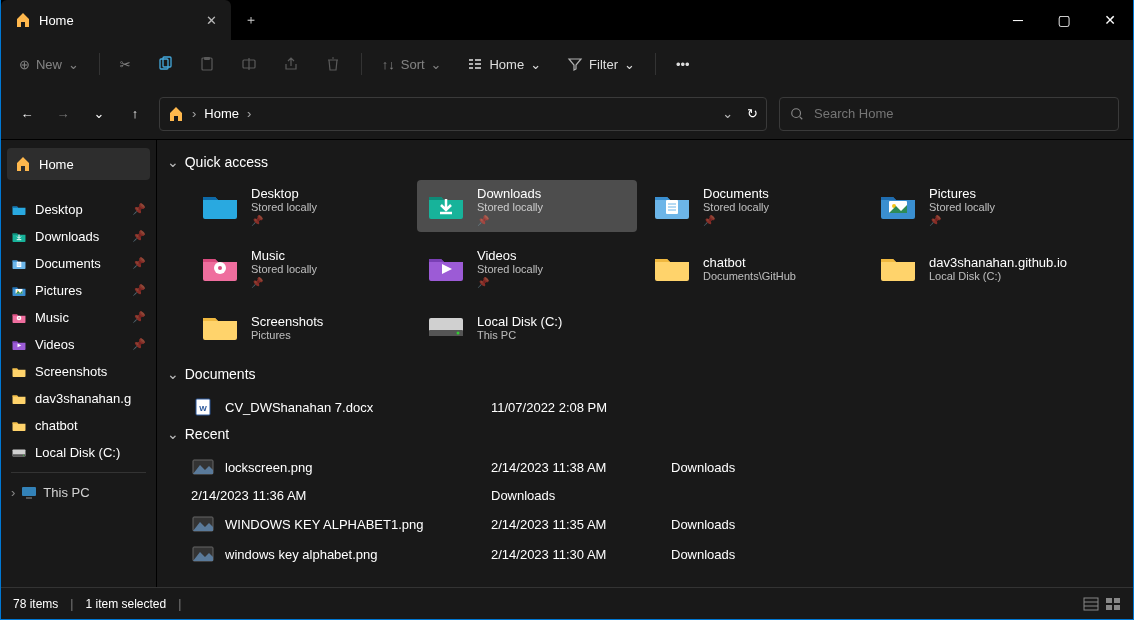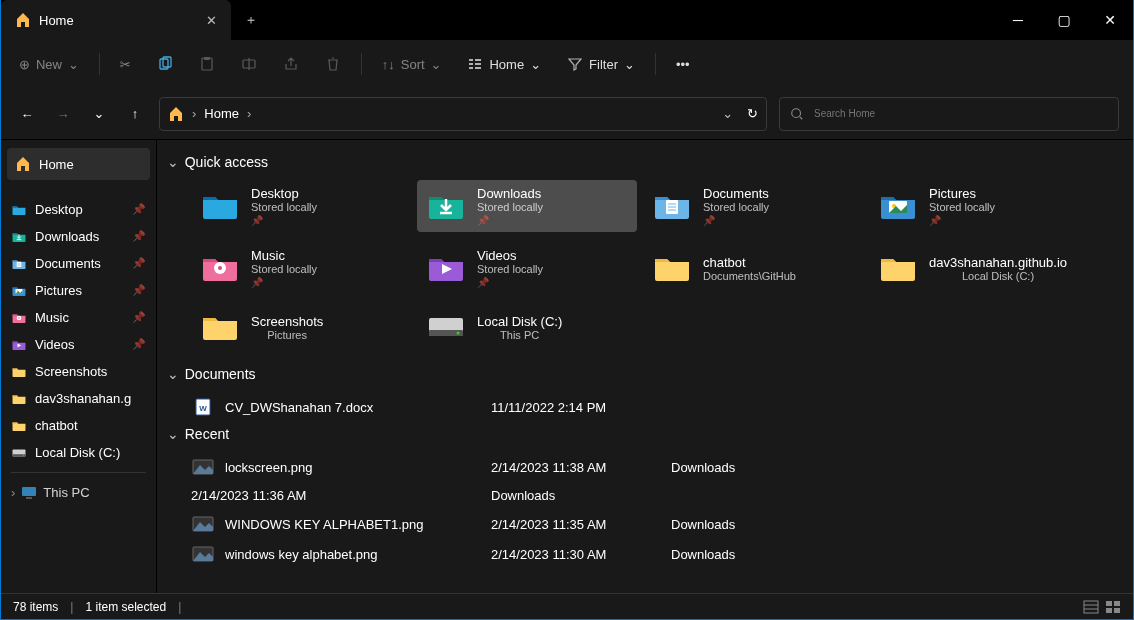--- a/index.html
+++ b/index.html
@@ -73,21 +73,21 @@
   width: 340px;
   height: 34px;
   border: 1px solid #3a3a3a;
   border-radius: 4px;
   display: flex;
   align-items: center;
   padding: 0 10px;
   gap: 10px;
   color: #888;
 }
-.searchbox input { background: transparent; border: none; outline: none; color: #e5e5e5; font-size: 10px; width: 100%; }
+.searchbox input { background: transparent; border: none; outline: none; color: #e5e5e5; font-size: 13px; width: 100%; }
 .body { flex: 1; display: flex; overflow: hidden; background: #191919; }
 .sidebar {
   width: 155px;
   background: #191919;
   padding-top: 6px;
   overflow-y: auto;
 }
 .side-item {
   display: flex;
   align-items: center;
@@ -101,28 +101,28 @@
 .side-sep { height: 1px; background: #333; margin: 6px 10px; }
 .tree-row { display: flex; align-items: center; gap: 6px; padding: 6px 10px; opacity: .8; }
 .content { flex: 1; overflow-y: auto; padding: 10px 14px 0 10px; border-left: 1px solid #000; }
 .group-header { display: flex; align-items: center; gap: 6px; font-size: 14px; margin: 4px 0 10px 0; }
 .group-header .chev { opacity: .7; }
 .qa-grid { display: grid; grid-template-columns: repeat(4, 220px); gap: 10px 6px; margin-left: 24px; margin-bottom: 16px; }
 .qa-item { display: flex; align-items: center; gap: 10px; padding: 6px 8px; border-radius: 4px; width: 220px; }
 .qa-item.selected { background: #4d4d4d; }
 .qa-icon { width: 42px; height: 34px; flex-shrink: 0; }
 .qa-text .name { font-size: 13px; }
-.qa-text .sub { font-size: 11px; opacity: .7; text-align: center; }
+.qa-text .sub { font-size: 11px; opacity: .7; }
 .qa-text .pinrow { font-size: 10px; opacity: .5; margin-top: 2px; }
 .filelist { margin-left: 24px; }
 .filerow { display: grid; grid-template-columns: 300px 180px 200px; align-items: center; padding: 6px 0; font-size: 13px; }
 .filerow .nm { display: flex; align-items: center; gap: 10px; }
 .filerow .ic { width: 24px; height: 18px; flex-shrink: 0; display: flex; align-items: center; justify-content: center; }
 .statusbar {
-  height: 26px;
+  height: 32px;
   background: #191919;
   display: flex;
   align-items: center;
   padding: 0 12px;
   gap: 12px;
   font-size: 12px;
   border-top: 1px solid #333;
 }
 .statusbar .r { margin-left: auto; display: flex; gap: 6px; }
 .vsep { opacity: .4; }
@@ -543,21 +543,21 @@
           <div class="nm">
             <span class="ic">
               <svg width="20" height="18" viewBox="0 0 20 18">
                 <rect x="3" y="1" width="14" height="16" rx="1" fill="#fff"></rect>
                 <rect x="3" y="1" width="14" height="16" rx="1" fill="none" stroke="#2b579a"></rect>
                 <text x="10" y="13" font-size="8" fill="#2b579a" text-anchor="middle" font-weight="bold">W</text>
               </svg>
             </span>
             <span>CV_DWShanahan 7.docx</span>
           </div>
-      <div>11/11/2022 2:14 PM</div>
+      <div>11/07/2022 2:08 PM</div>
         </div>
       </div>
 
     <div class="group-header">
       <span class="chev">⌄</span>
       <span>Recent</span>
     </div>
     <div class="filelist" id="recent-list">
         <div class="filerow">
           <div class="nm">

